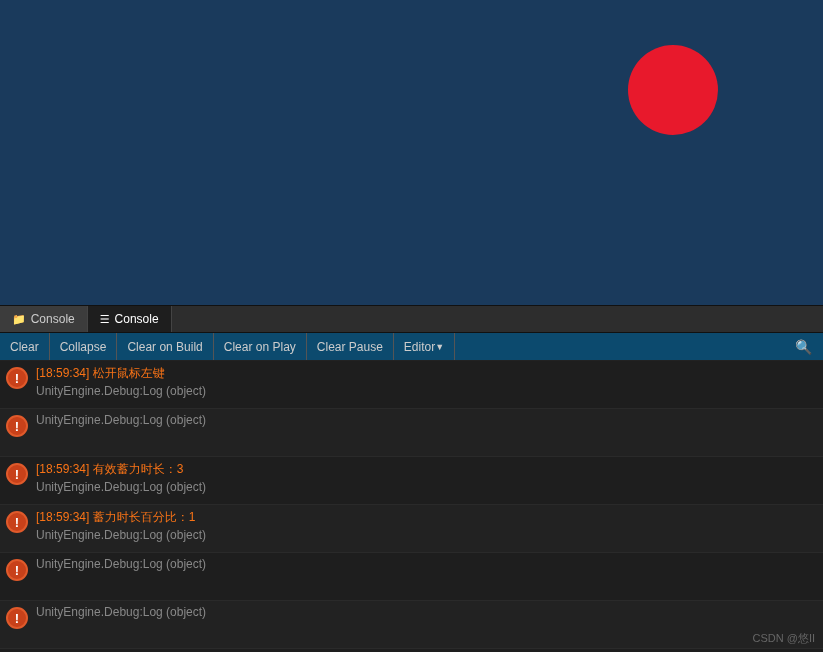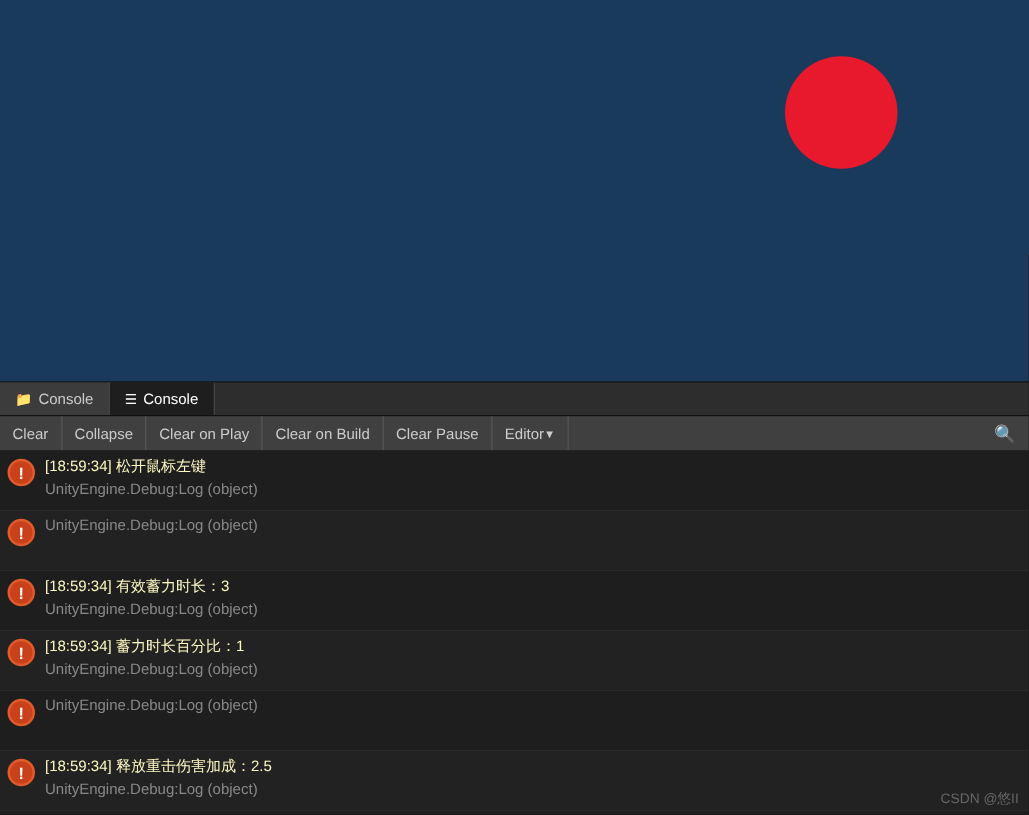--- a/index.html
+++ b/index.html
@@ -66,21 +66,21 @@
     }
 
     .tab-icon {
       font-size: 11px;
     }
 
     
     #toolbar {
       display: flex;
       align-items: center;
-      background: #404040;
+      background: #0c4a6e;
       height: 28px;
       flex-shrink: 0;
       border-bottom: 1px solid #222;
     }
 
     .toolbar-btn {
       height: 100%;
       padding: 0 10px;
       font-size: 12px;
       color: #ccc;
@@ -152,21 +152,21 @@
     }
 
     .log-text {
       display: flex;
       flex-direction: column;
       gap: 2px;
     }
 
     .log-main {
       font-size: 12px;
-      color: #fef9c3;
+      color: #f97316;
     }
 
     .log-sub {
       font-size: 12px;
       color: #888;
     }
 
     
     #watermark {
       position: fixed;
@@ -191,22 +191,22 @@
   </div>
   <div class="tab active">
     <span class="tab-icon">☰</span>
     <span>Console</span>
   </div>
 </div>
 
 <div id="toolbar">
   <button class="toolbar-btn">Clear</button>
   <button class="toolbar-btn">Collapse</button>
+  <button class="toolbar-btn">Clear on Build</button>
   <button class="toolbar-btn">Clear on Play</button>
-  <button class="toolbar-btn">Clear on Build</button>
   <button class="toolbar-btn">Clear Pause</button>
   <button class="toolbar-btn has-arrow">Editor</button>
   <div class="toolbar-search">
     <button class="search-icon-btn">🔍</button>
   </div>
 </div>
 
 <div id="console-area">
 <div class="log-entry">
       <div class="log-icon">!</div>
@@ -237,19 +237,18 @@
     </div>
     <div class="log-entry">
       <div class="log-icon">!</div>
       <div class="log-text">
         <span class="log-sub">UnityEngine.Debug:Log (object)</span>
       </div>
     </div>
     <div class="log-entry">
       <div class="log-icon">!</div>
       <div class="log-text">
-        <span class="log-main">[18:59:34] 释放重击伤害加成：2.5</span>
         <span class="log-sub">UnityEngine.Debug:Log (object)</span>
       </div>
     </div>
   </div>
 
 <div id="watermark">CSDN @悠II</div>
 
 </body></html>

